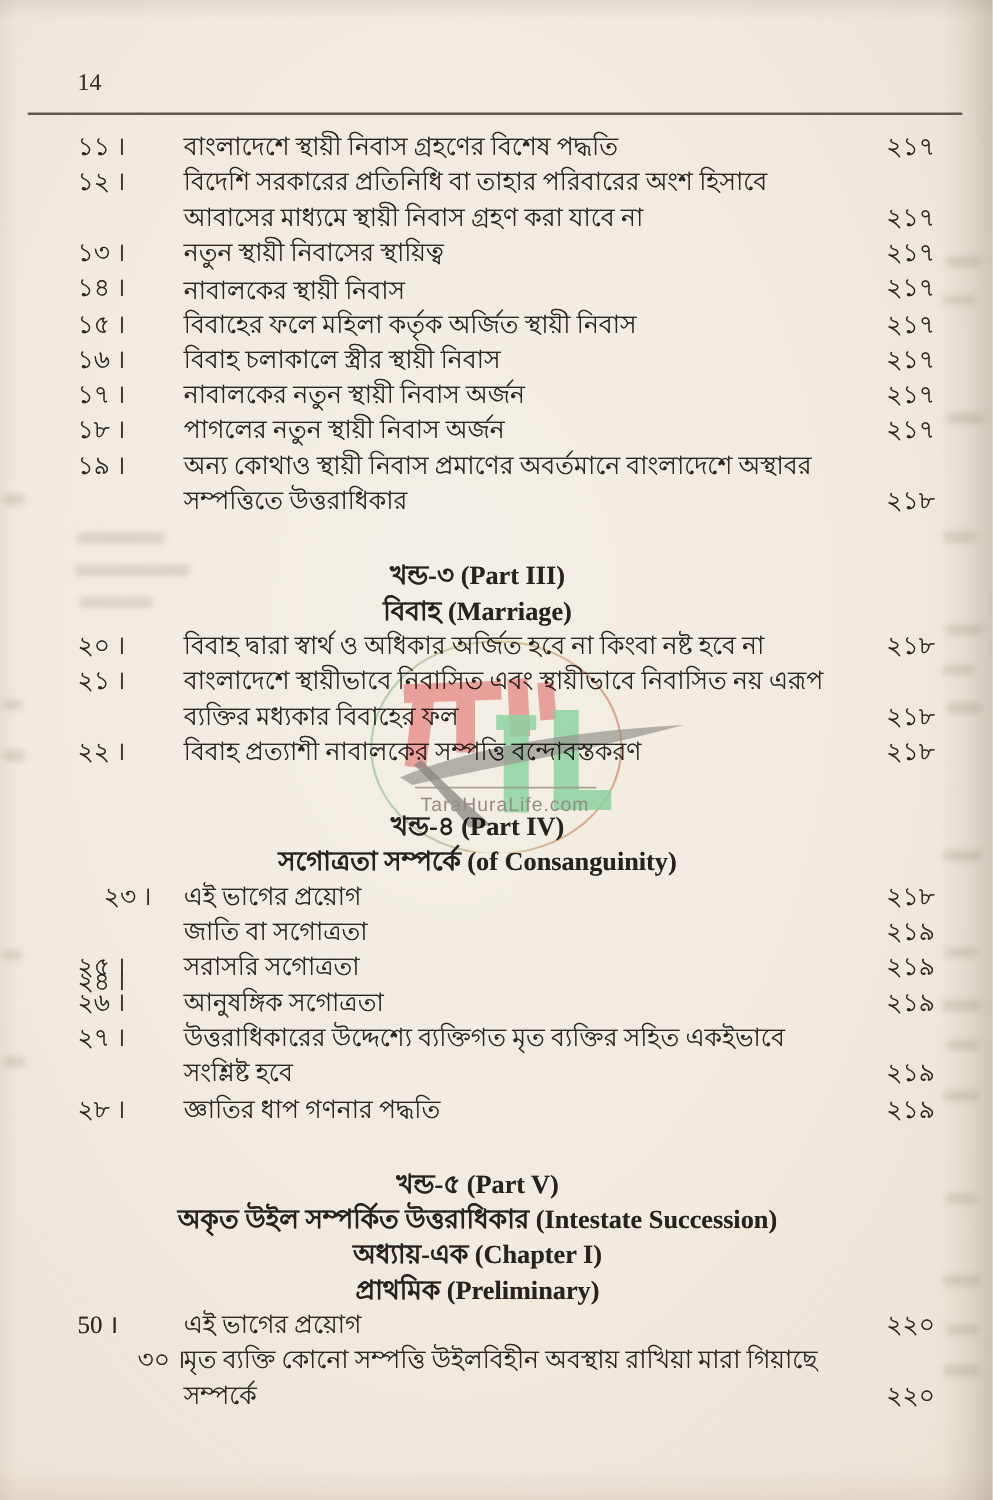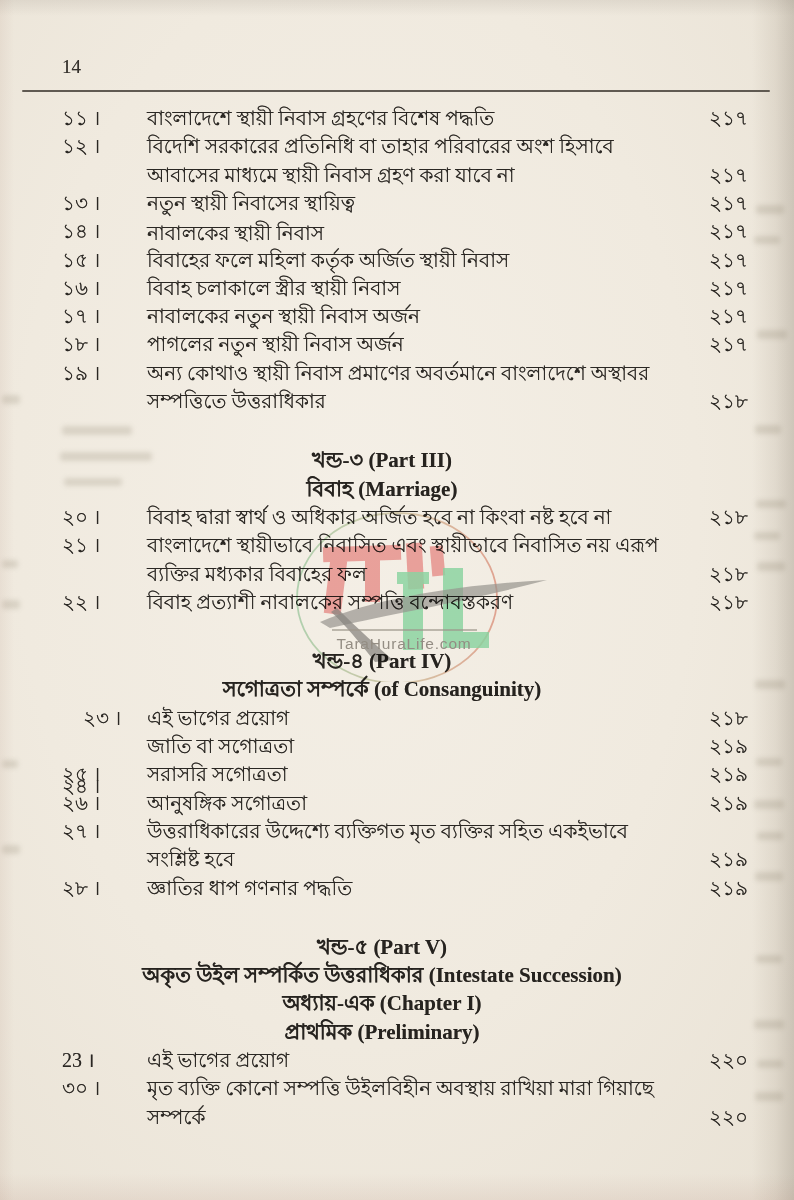--- a/index.html
+++ b/index.html
@@ -112,24 +112,24 @@
       <div class="toc-line toc-text" style="top: 817.9px;">উত্তরাধিকারের উদ্দেশ্যে ব্যক্তিগত মৃত ব্যক্তির সহিত একইভাবে</div>
       <div class="toc-line toc-text" style="top: 846.2px;">সংশ্লিষ্ট হবে</div>
       <div class="toc-line toc-page" style="top: 846.2px;">২১৯</div>
       <div class="toc-line toc-num" style="top: 874.5px;">২৮ ।</div>
       <div class="toc-line toc-text" style="top: 874.5px;">জ্ঞাতির ধাপ গণনার পদ্ধতি</div>
       <div class="toc-line toc-page" style="top: 874.5px;">২১৯</div>
       <div class="toc-line sec-head" style="top: 933.8px;">খন্ড-৫ (Part V)</div>
       <div class="toc-line sec-head" style="top: 962.1px;">অকৃত উইল সম্পর্কিত উত্তরাধিকার (Intestate Succession)</div>
       <div class="toc-line sec-head" style="top: 990.4px;">অধ্যায়-এক (Chapter I)</div>
       <div class="toc-line sec-head" style="top: 1018.7px;">প্রাথমিক (Preliminary)</div>
-      <div class="toc-line toc-num" style="top: 1047px;">23 ।</div>
+      <div class="toc-line toc-num" style="top: 1047px;">50 ।</div>
       <div class="toc-line toc-text" style="top: 1047px;">এই ভাগের প্রয়োগ</div>
       <div class="toc-line toc-page" style="top: 1047px;">২২০</div>
-      <div class="toc-line toc-num" style="top: 1075.3px;">৩০ ।</div>
+      <div class="toc-line toc-num" style="top: 1075.3px; margin-left: 48px;">৩০ ।</div>
       <div class="toc-line toc-text" style="top: 1075.3px;">মৃত ব্যক্তি কোনো সম্পত্তি উইলবিহীন অবস্থায় রাখিয়া মারা গিয়াছে</div>
       <div class="toc-line toc-text" style="top: 1103.6px;">সম্পর্কে</div>
       <div class="toc-line toc-page" style="top: 1103.6px;">২২০</div>
     </div>
 
   <svg class="watermark" viewBox="0 0 290 172" width="290" height="172">
     <defs>
       <linearGradient id="circ" x1="0" y1="0" x2="1" y2="0">
         <stop offset="0" stop-color="#a8d8b4"></stop>
         <stop offset="0.55" stop-color="#d8c9a8"></stop>

